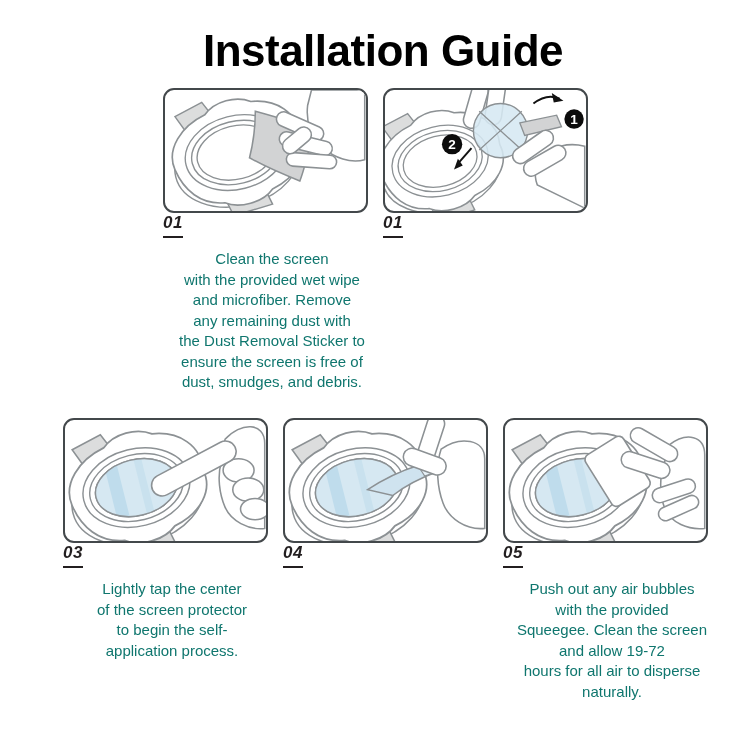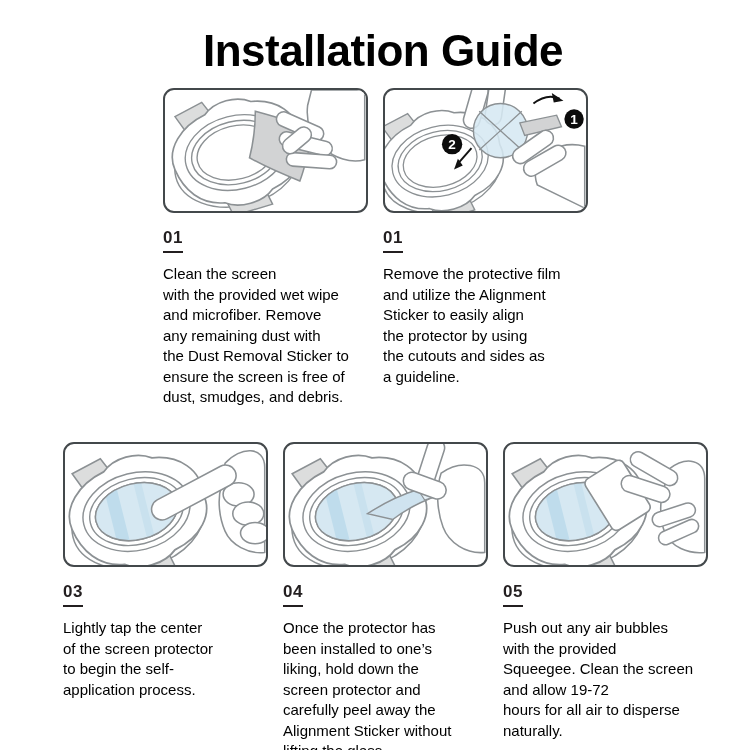--- a/index.html
+++ b/index.html
@@ -2,30 +2,30 @@
 <html><head>
 <meta charset="utf-8">
 <style>
   html,body{margin:0;padding:0;background:#fff;}
   .page{position:relative;width:750px;height:750px;background:#fff;
         font-family:"Liberation Sans", sans-serif;color:#262424;overflow:hidden;}
   .title{position:absolute;top:18px;left:0;width:750px;margin:8px;text-align:center;
          font-size:44px;font-weight:bold;color:#000;letter-spacing:-0.5px;}
   .row{position:absolute;display:flex;gap:15px;}
   .row-1{left:163px;top:88px;}
-  .row-2{left:63px;top:442px;}
+  .row-2{left:63px;top:418px;}
   .step{width:205px;flex:0 0 205px;}
   .panel{width:205px;height:125px;border:2px solid #43484b;border-radius:11px;
          box-sizing:border-box;background:#fff;overflow:hidden;}
   .illus{width:100%;height:100%;display:block;}
-  .step-num{margin-top:15px;}
+  .step-num{font-style:italic;}
   .step-num span{display:inline-block;font-size:17px;font-weight:bold;color:#231f20;
                  padding-bottom:3px;border-bottom:2.5px solid #231f20;letter-spacing:0.5px;}
   .step-text{margin:11px 0 0;width:218px;font-size:15px;line-height:20.5px;
-             color:#000000;white-space:pre-line;}
+             color:#0f766e;white-space:pre-line;text-align:center;}
   .defs-svg{position:absolute;width:0;height:0;}
   .ln{stroke:#8c9194;fill:#fff;}
 </style>
 </head>
 <body>
 
 <div class="page">
 
   <svg class="defs-svg" aria-hidden="true">
     <defs>
@@ -111,26 +111,20 @@
             <path d="M70,82 L79,78 L74,71 Z" fill="#111"></path>
           </g>
           <g class="ln" stroke-width="1.6">
             <path d="M205,58 C188,54 172,58 162,68 C154,76 152,88 156,98 L205,122 Z"></path>
             <rect x="128" y="52" width="48" height="16" rx="8" transform="rotate(-35 150 60)"></rect>
             <rect x="140" y="66" width="48" height="16" rx="8" transform="rotate(-30 162 74)"></rect>
           </g>
         </svg>
       </div>
       <div class="step-num"><span>01</span></div>
-      <p class="step-text">Remove the protective film
-and utilize the Alignment
-Sticker to easily align
-the protector by using
-the cutouts and sides as
-a guideline.</p>
     </section>
 
   </div>
 
   <div class="row row-2">
 
     <section class="step">
       <div class="panel">
         <svg class="illus" viewBox="0 0 205 125">
           <use href="#watch-glass" transform="translate(-16,6)"></use>
@@ -159,27 +153,20 @@
             <path d="M136,47 L150,40 L157,53 L143,58 Z" fill="#e8f2f8" stroke="#8c9194" stroke-width="1.2"></path>
           </g>
           <g class="ln" stroke-width="1.6">
             <path d="M160,30 C180,16 205,20 205,40 L205,112 C186,114 168,102 162,86 C156,70 154,48 160,30 Z"></path>
             <rect x="140" y="-6" width="18" height="54" rx="9" transform="rotate(18 149 21)"></rect>
             <rect x="120" y="34" width="46" height="18" rx="9" transform="rotate(20 143 43)"></rect>
           </g>
         </svg>
       </div>
       <div class="step-num"><span>04</span></div>
-      <p class="step-text">Once the protector has
-been installed to one’s
-liking, hold down the
-screen protector and
-carefully peel away the
-Alignment Sticker without
-lifting the glass.</p>
     </section>
 
     <section class="step">
       <div class="panel">
         <svg class="illus" viewBox="0 0 205 125">
           <use href="#watch-glass" transform="translate(-16,6)"></use>
           <rect x="92" y="22" width="46" height="62" rx="6" transform="rotate(-32 115 53)" fill="#fff" stroke="#8c9194" stroke-width="1.7"></rect>
           <g class="ln" stroke-width="1.6">
             <path d="M168,26 C186,12 205,16 205,36 L205,112 C188,114 170,106 164,92 C158,78 158,56 164,42 Z"></path>
             <rect x="126" y="16" width="54" height="16" rx="8" transform="rotate(30 150 24)"></rect>

